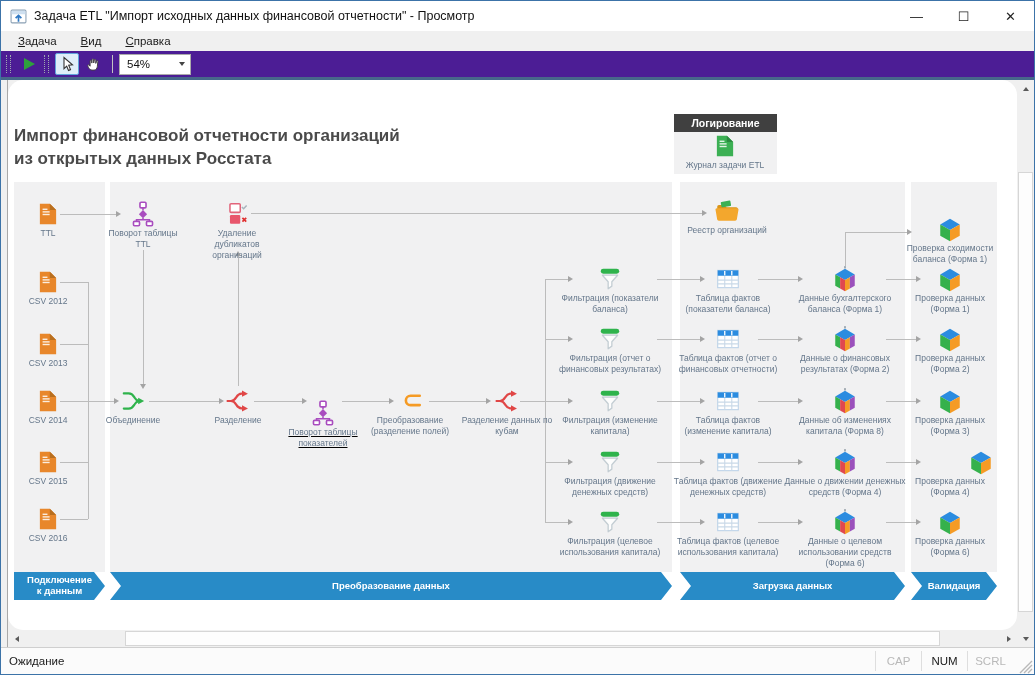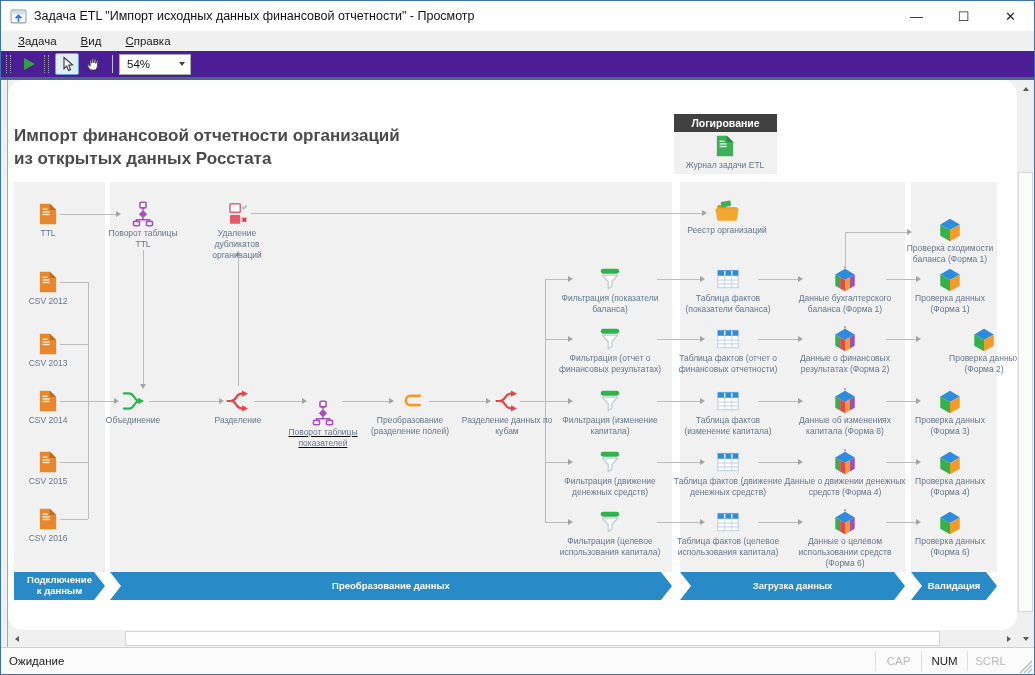--- a/index.html
+++ b/index.html
@@ -588,41 +588,41 @@
             <div class="node" style="left: 898px; top: 186px; width: 88px;">
               <div class="nicon">
                 <svg viewBox="0 0 24 24">
                   <path d="M12 2.6L21 7.8 12 13 3 7.8Z" fill="#2b8ce0"></path>
                   <path d="M3 7.8L12 13 12 23.4 3 18.2Z" fill="#35b14c"></path>
                   <path d="M12 13L21 7.8 21 18.2 12 23.4Z" fill="#f59b25"></path>
                 </svg>
               </div>
               <div class="nlabel">Проверка данных (Форма 1)</div>
             </div>
-            <div class="node" style="left: 898px; top: 246px; width: 88px; margin-left: 34px;">
+            <div class="node" style="left: 898px; top: 246px; width: 88px;">
               <div class="nicon">
                 <svg viewBox="0 0 24 24">
                   <path d="M12 2.6L21 7.8 12 13 3 7.8Z" fill="#2b8ce0"></path>
                   <path d="M3 7.8L12 13 12 23.4 3 18.2Z" fill="#35b14c"></path>
                   <path d="M12 13L21 7.8 21 18.2 12 23.4Z" fill="#f59b25"></path>
                 </svg>
               </div>
               <div class="nlabel">Проверка данных (Форма 2)</div>
             </div>
             <div class="node" style="left: 898px; top: 308px; width: 88px;">
               <div class="nicon">
                 <svg viewBox="0 0 24 24">
                   <path d="M12 2.6L21 7.8 12 13 3 7.8Z" fill="#2b8ce0"></path>
                   <path d="M3 7.8L12 13 12 23.4 3 18.2Z" fill="#35b14c"></path>
                   <path d="M12 13L21 7.8 21 18.2 12 23.4Z" fill="#f59b25"></path>
                 </svg>
               </div>
               <div class="nlabel">Проверка данных (Форма 3)</div>
             </div>
-            <div class="node" style="left: 898px; top: 369px; width: 88px;">
+            <div class="node" style="left: 898px; top: 369px; width: 88px; align-items: flex-end;">
               <div class="nicon">
                 <svg viewBox="0 0 24 24">
                   <path d="M12 2.6L21 7.8 12 13 3 7.8Z" fill="#2b8ce0"></path>
                   <path d="M3 7.8L12 13 12 23.4 3 18.2Z" fill="#35b14c"></path>
                   <path d="M12 13L21 7.8 21 18.2 12 23.4Z" fill="#f59b25"></path>
                 </svg>
               </div>
               <div class="nlabel">Проверка данных (Форма 4)</div>
             </div>
             <div class="node" style="left: 898px; top: 429px; width: 88px;">

